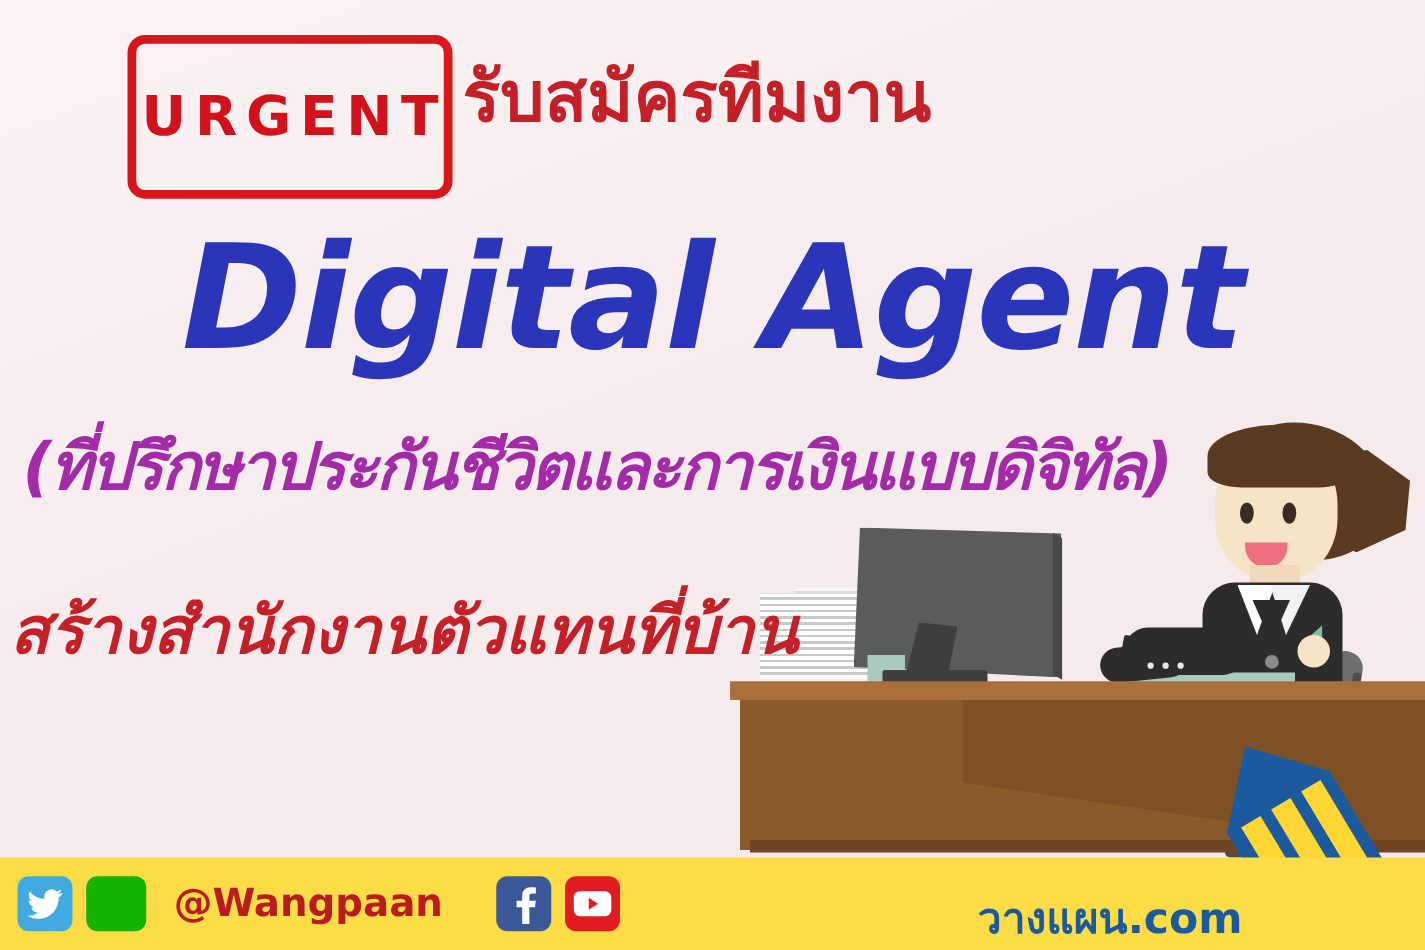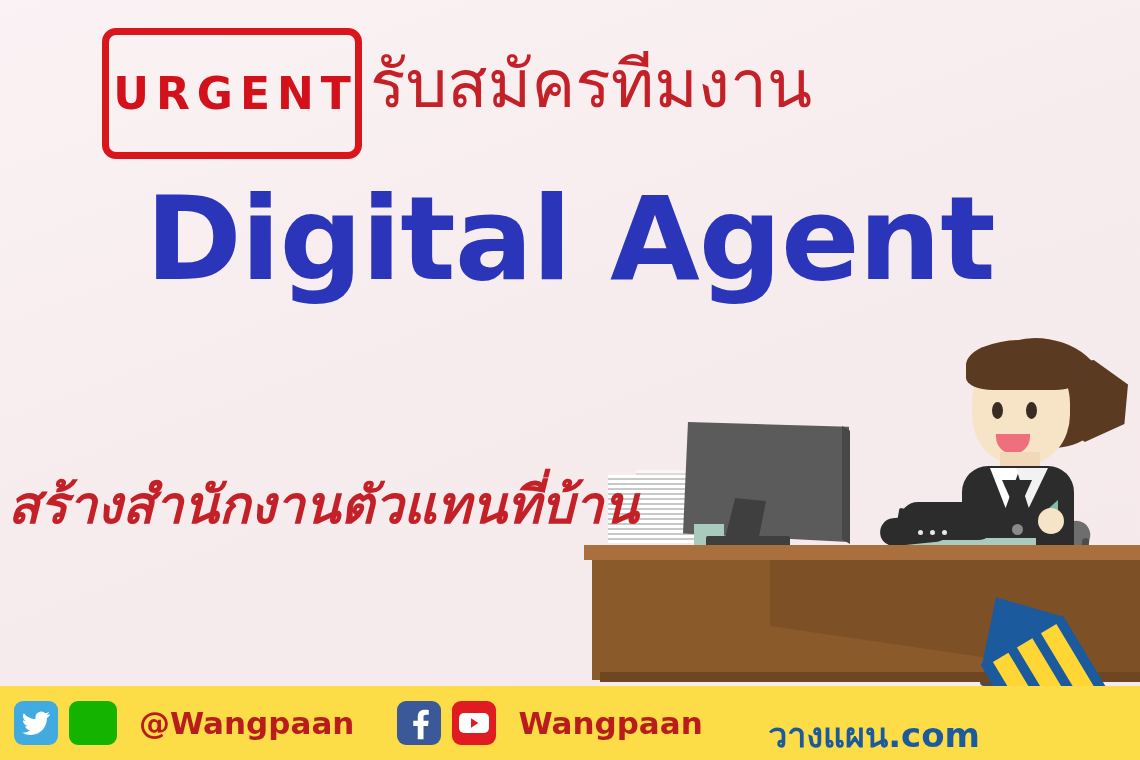--- a/index.html
+++ b/index.html
@@ -30,31 +30,31 @@
     font-size:44px;
     font-weight:bold;
     letter-spacing:7px;
     font-family:"DejaVu Sans","Liberation Sans",sans-serif;
     text-indent:7px;
   }
 
   
   #headline-thai {
     position:absolute; left:370px; top:44px;
-    font-size:66px; font-weight:normal;
+    font-size:56px; font-weight:bold;
     color:#c32027; line-height:1.25;
     white-space:nowrap;
     font-family:"DejaVu Sans","Liberation Sans",sans-serif;
   }
 
   
   #main-title {
     position:absolute; left:0; top:178px; width:1140px;
     text-align:center;
-    font-size:116px; font-weight:bold; 
+    font-size:116px; font-weight:bold; font-style:italic;
     color:#2b35ba; letter-spacing:-1px;
     line-height:1.05;
     font-family:"DejaVu Sans","Liberation Sans",sans-serif;
   }
 
   
   #subtitle-thai {
     position:absolute; left:18px; top:331px;
     font-size:52px; font-weight:bold; font-style:italic;
     color:#a32ba8; white-space:nowrap;
@@ -302,21 +302,21 @@
   .handle-text {
     color:#b91c1c; font-size:31px; font-weight:bold;
     margin-left:11px; margin-right:6px;
     font-family:"DejaVu Sans","Liberation Sans",sans-serif;
     white-space:nowrap;
   }
   #fb-yt-group { display:flex; align-items:center; gap:11px; margin-left:26px; }
 
   
   #brand-logo {
-    position:absolute; right:160px; bottom:6px;
+    position:absolute; right:146px; bottom:6px;
     display:flex; flex-direction:row; align-items:flex-start;text-align:right;
   }
   #brand-name {
     color:#1c5a9e; font-size:34px; font-weight:bold; line-height:1.08;
     font-family:"DejaVu Sans","Liberation Sans",sans-serif;
     white-space:nowrap;
   }
   #brand-tagline {
     background:#1c5a9e; color:#fcdc47;
     font-size:18px; font-weight:bold;
@@ -385,20 +385,21 @@
   </div>
 
   <div id="urgent-badge">
     <span id="urgent-label">URGENT</span>
   </div>
 
   <div id="headline-thai">รับสมัครทีมงาน</div>
 
   <div id="main-title">Digital Agent</div>
 
+  <div id="subtitle-thai">(ที่ปรึกษาประกันชีวิตและการเงินแบบดิจิทัล)</div>
 
   <div id="body-lines">
     <div id="body-line-1">สร้างสำนักงานตัวแทนที่บ้าน</div>
   </div>
 
   <div id="pencil">
     <div id="pencil-tip"></div>
     <div id="pencil-body"></div>
     <div class="pencil-stripe" id="stripe-1"></div>
     <div class="pencil-stripe" id="stripe-2"></div>
@@ -431,21 +432,20 @@
           </svg>
         </div>
 
         <div class="social-icon" id="icon-youtube">
           <svg width="32" height="24" viewBox="0 0 32 24" aria-hidden="true">
             <rect x="1" y="2" width="30" height="20" rx="5" fill="#ffffff"></rect>
             <path fill="#e01b22" d="M13 7.2l7.4 4.8L13 16.8z"></path>
           </svg>
         </div>
 
-        <span class="handle-text">Wangpaan</span>
       </div>
     </div>
 
     <div id="brand-logo">
       <span id="brand-name">วางแผน.com</span>
     </div>
   </div>
 
 </div>
 

